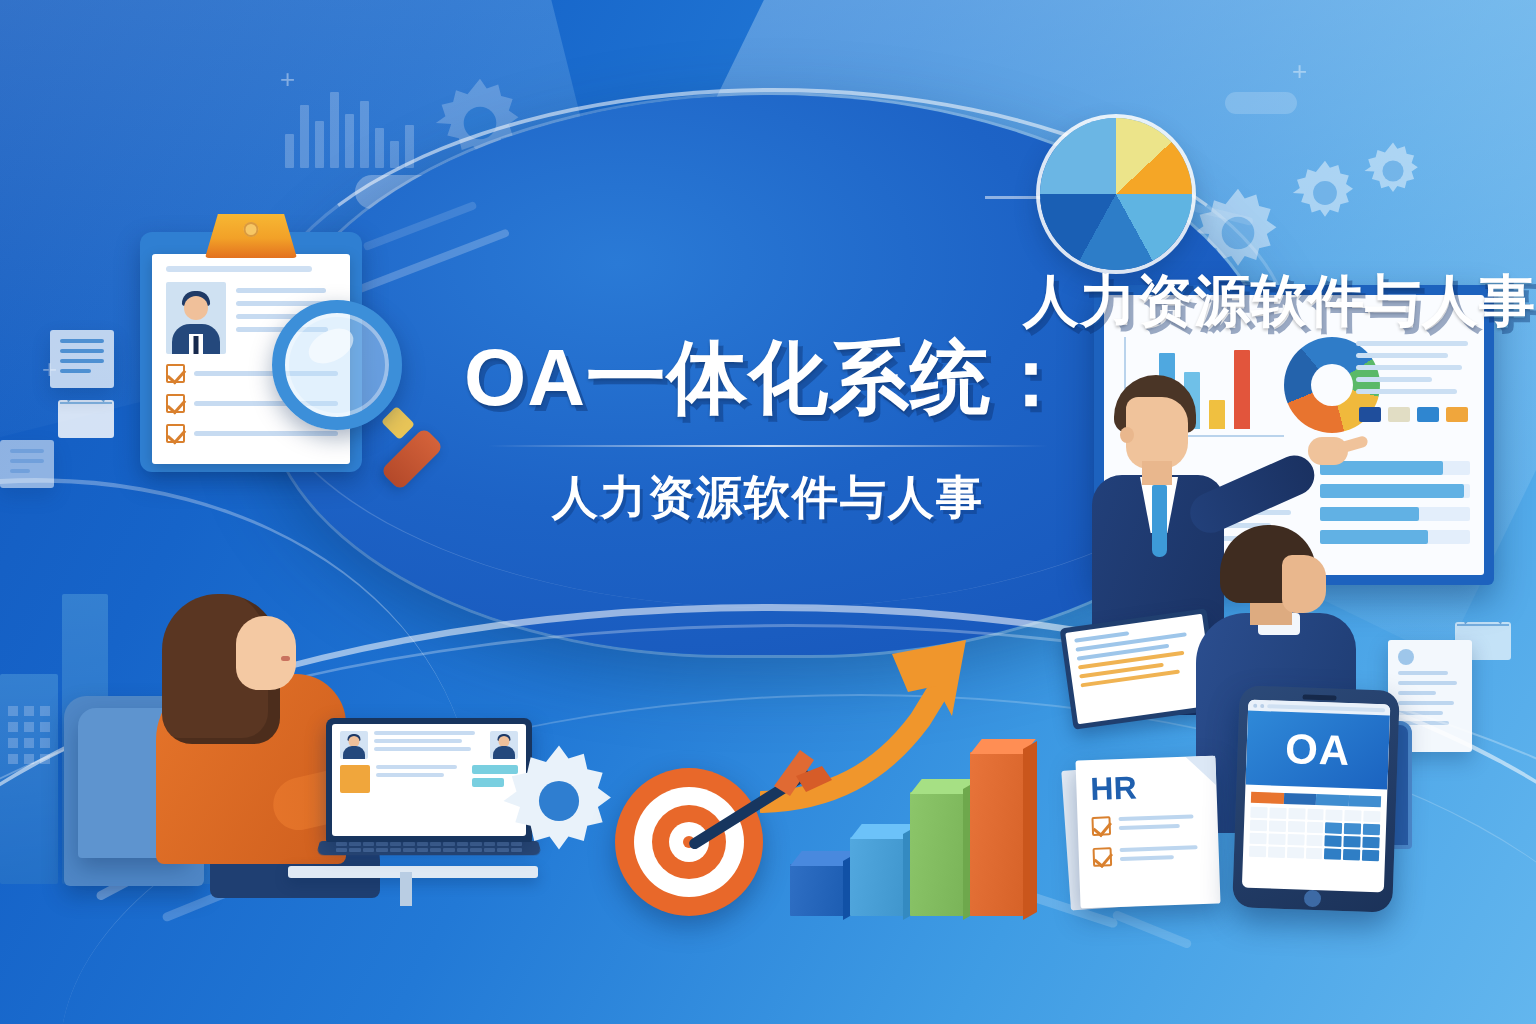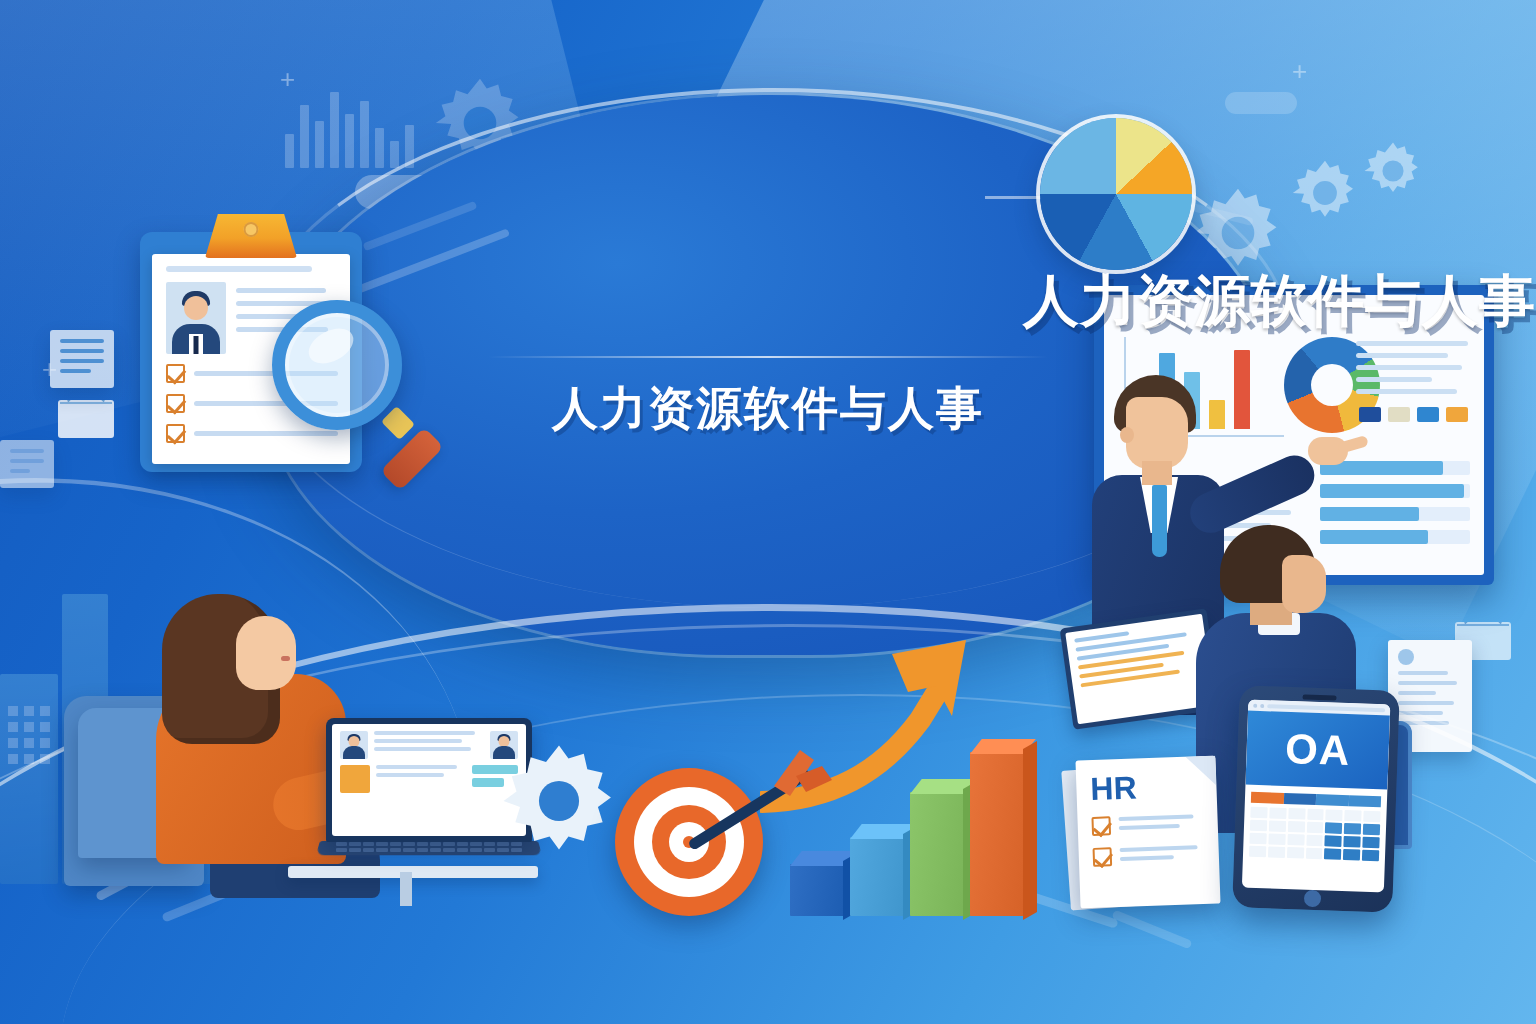--- a/index.html
+++ b/index.html
@@ -491,20 +491,21 @@
   <div class="pie-top" id="decor-pie" style="background: conic-gradient(from -90deg, rgb(107, 182, 228) 0deg, rgb(107, 182, 228) 90deg, rgb(236, 228, 138) 90deg, rgb(236, 228, 138) 136.8deg, rgb(245, 166, 38) 136.8deg, rgb(245, 166, 38) 180deg, rgb(95, 180, 226) 180deg, rgb(95, 180, 226) 241.2deg, rgb(45, 125, 200) 241.2deg, rgb(45, 125, 200) 298.8deg, rgb(26, 95, 180) 298.8deg, rgb(26, 95, 180) 360deg);"></div>
 
   <div class="ellipse"></div>
   <div class="ellipse-arc"></div>
   <div class="ellipse-streak" style="left:325px;top:262px;width:190px;"></div>
   <div class="ellipse-streak" style="left:360px;top:222px;width:120px;opacity:.6;"></div>
   <div class="ellipse-streak" style="left:1105px;top:200px;width:150px;transform:rotate(14deg);opacity:.5;"></div>
 
   <div class="headline">
     <div class="hl-line hl1">人力资源软件与人事</div>
+    <div class="hl-line hl2">OA一体化系统：</div>
     <div class="divider"></div>
     <div class="subtitle">人力资源软件与人事</div>
   </div>
 
   <div class="clipboard">
     <div class="cb-back"></div>
     <div class="cb-paper">
       <div class="cb-topline"></div>
       <div class="cb-row">
         <div class="cb-photo">

